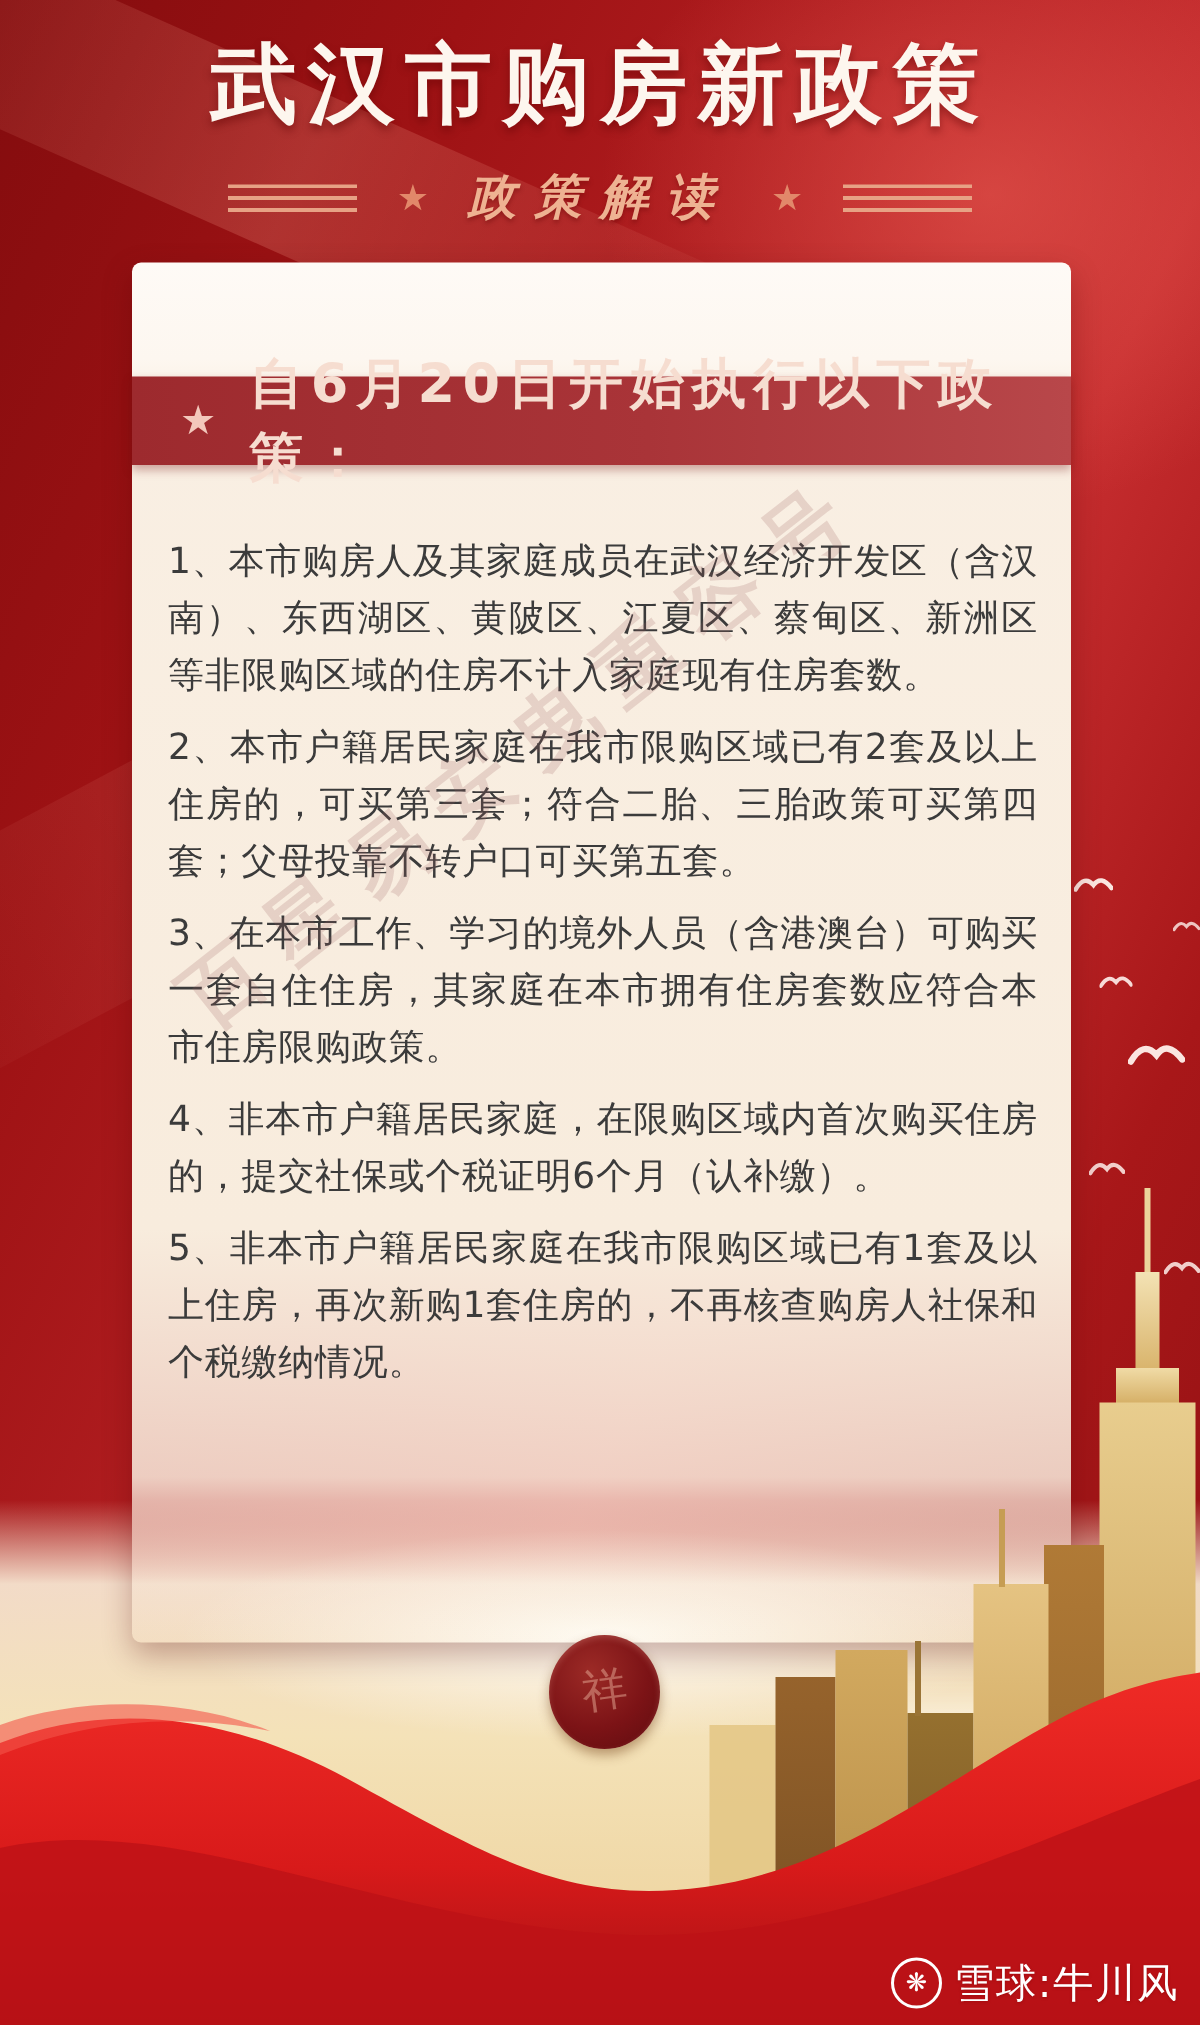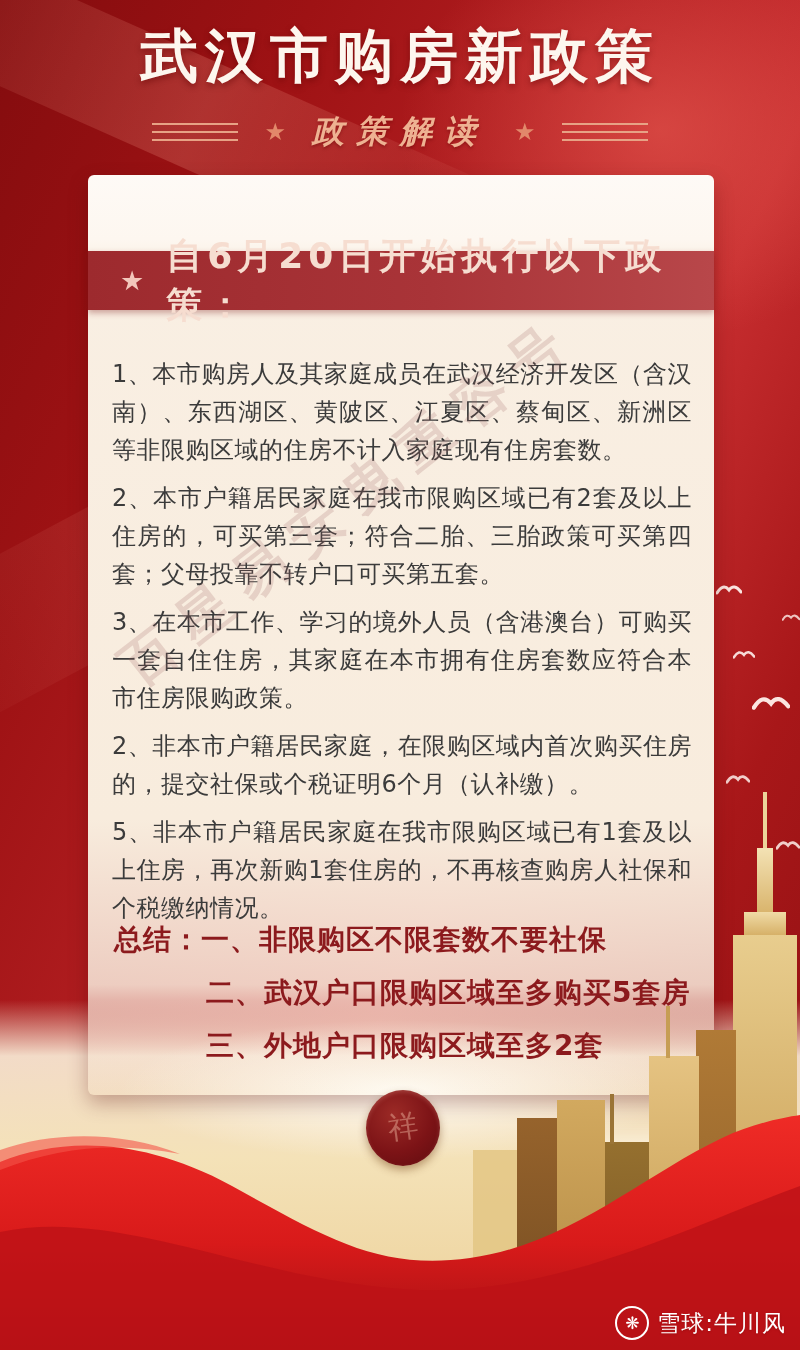--- a/index.html
+++ b/index.html
@@ -95,21 +95,21 @@
   
   .ribbon{position:absolute;left:0;top:1000px;width:800px;height:350px;z-index:5;pointer-events:none;}
   
   .bird{position:absolute;z-index:2;color:rgba(255,240,235,.9);font-weight:bold;}
   
   .footer-brand{
     position:absolute;right:14px;bottom:10px;z-index:6;display:flex;align-items:center;gap:8px;color:#ffffff;
   }
   .brand-logo{width:30px;height:30px;border-radius:50%;border:2.5px solid #fff;
     display:flex;align-items:center;justify-content:center;font-size:17px;line-height:1;}
-  .brand-text{font-size:23px;letter-spacing:1px;text-shadow:0 1px 2px rgba(120,0,0,.4);}
+  .brand-text{font-size:27px;letter-spacing:1px;text-shadow:0 1px 2px rgba(120,0,0,.4);}
 </style>
 </head>
 <body>
 
 <div class="stage">
 
   <div class="ray ray1"></div>
   <div class="ray ray2"></div>
   <div class="glowTR"></div>
 
@@ -147,29 +147,24 @@
   <div class="card">
     <div class="banner">
       <span class="banner-star">★</span>
       <span class="banner-text">自6月20日开始执行以下政策：</span>
     </div>
 
     <div class="policies">
       <p>1、本市购房人及其家庭成员在武汉经济开发区（含汉南）、东西湖区、黄陂区、江夏区、蔡甸区、新洲区等非限购区域的住房不计入家庭现有住房套数。</p>
       <p>2、本市户籍居民家庭在我市限购区域已有2套及以上住房的，可买第三套；符合二胎、三胎政策可买第四套；父母投靠不转户口可买第五套。</p>
       <p>3、在本市工作、学习的境外人员（含港澳台）可购买一套自住住房，其家庭在本市拥有住房套数应符合本市住房限购政策。</p>
-      <p>2、非本市户籍居民家庭，在限购区域内首次购买住房的，提交社保或个税证明6个月（认补缴）。</p>
+      <p>4、非本市户籍居民家庭，在限购区域内首次购买住房的，提交社保或个税证明6个月（认补缴）。</p>
       <p>5、非本市户籍居民家庭在我市限购区域已有1套及以上住房，再次新购1套住房的，不再核查购房人社保和个税缴纳情况。</p>
     </div>
 
-    <div class="summary">
-      <div class="line1"><span>总结：</span><span>一、非限购区不限套数不要社保</span></div>
-      <div class="line2">二、武汉户口限购区域至多购买5套房</div>
-      <div class="line3">三、外地户口限购区域至多2套</div>
-    </div>
 
     <div class="watermark">百星易安曳重容号</div>
   </div>
 
   <div class="bld spire"></div>
   <div class="bld spire-wide"></div>
   <div class="bld tower1cap"></div>
   <div class="bld tower1 grid"></div>
   <div class="bld tower2 grid"></div>
   <div class="haze"></div>

